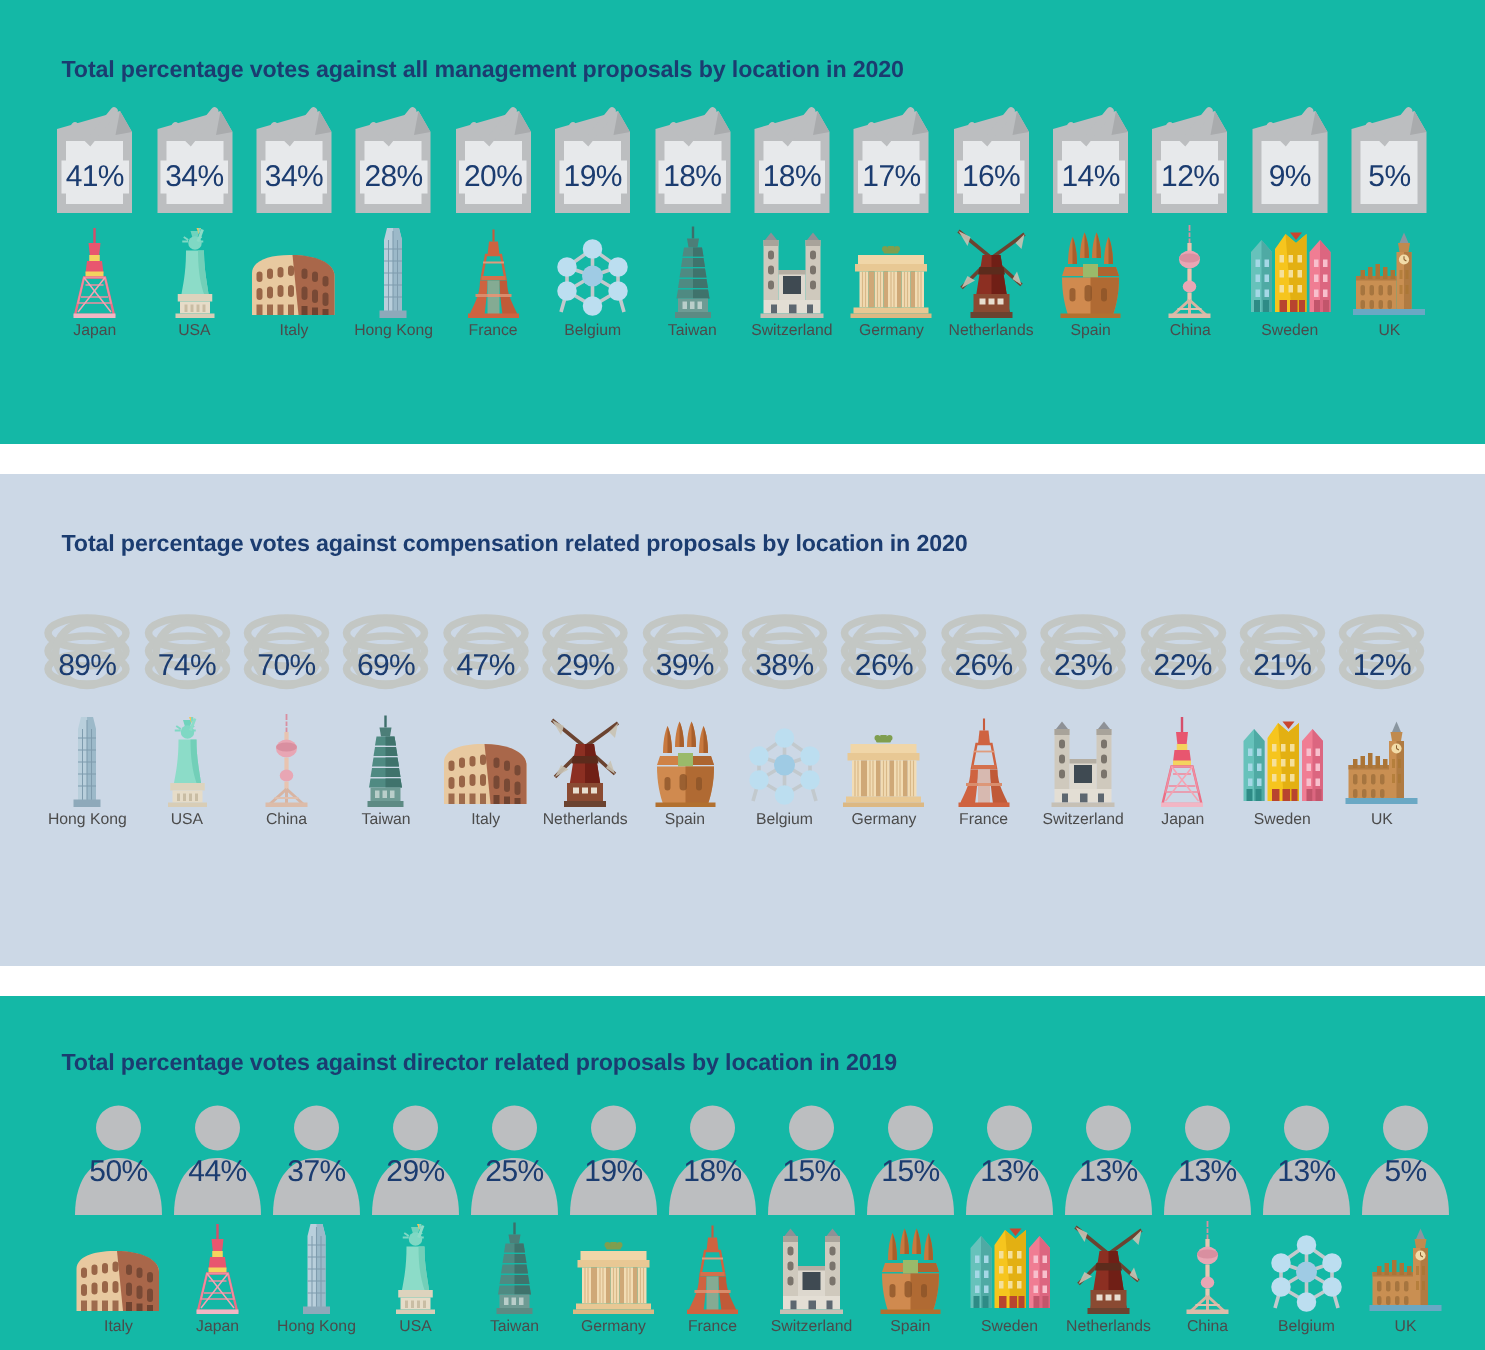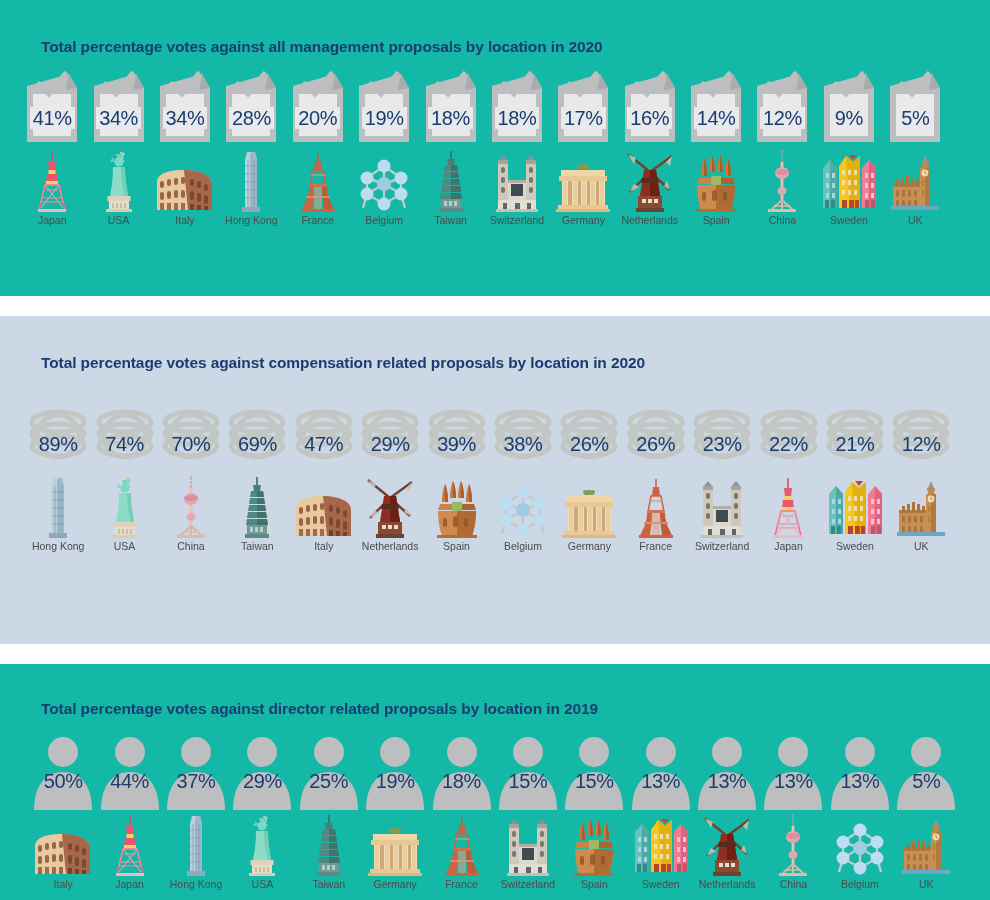--- a/index.html
+++ b/index.html
@@ -438,21 +438,21 @@
           <rect x="25" y="46" width="3" height="6" rx="1.4"></rect>
       </g>
       <rect x="2" y="52" width="48" height="4" fill="#6aa8c4"></rect>
     </symbol>
   </defs>
 </svg>
 
 <div id="page-root">
     <div class="band band-gray" style="height:296px">
       <div class="band-title" style="padding-top:38px">Total percentage votes against all management proposals by location in 2020</div>
-      <div class="row" style="margin-top:12px; padding-left:19px">
+      <div class="row" style="margin-top:12px; padding-left:30px">
         <div class="col" style="width:66.4px">
           <div class="badge" style="width:66px;height:78px">
                <svg width="66" height="78" viewBox="0 0 66 78">
                  <use href="#sym-ballot-check-icon"></use>
                </svg>
                <span class="pct pct-shield">41%</span>
              </div>
           <div class="landmark">
                <svg width="40" height="62" viewBox="0 0 40 62">
                  <use href="#sym-tokyo-tower-icon"></use>
@@ -842,21 +842,21 @@
                  <use href="#sym-big-ben-icon"></use>
                </svg>
              </div>
           <div class="country">UK</div>
         </div>
       </div>
     </div>
     <div class="gap"></div>
     <div class="band band-gray" style="height:248px">
       <div class="band-title" style="padding-top:36px">Total percentage votes against director related proposals by location in 2019</div>
-      <div class="row" style="margin-top:14px; padding-left:30px">
+      <div class="row" style="margin-top:14px; padding-left:46px">
         <div class="col" style="width:66.4px">
           <div class="badge" style="width:66px;height:78px">
                <svg width="66" height="78" viewBox="0 0 66 78">
                  <use href="#sym-person-silhouette-icon"></use>
                </svg>
                <span class="pct pct-plain">50%</span>
              </div>
           <div class="landmark">
                <svg width="62" height="46" viewBox="0 0 62 46">
                  <use href="#sym-colosseum-icon"></use>

